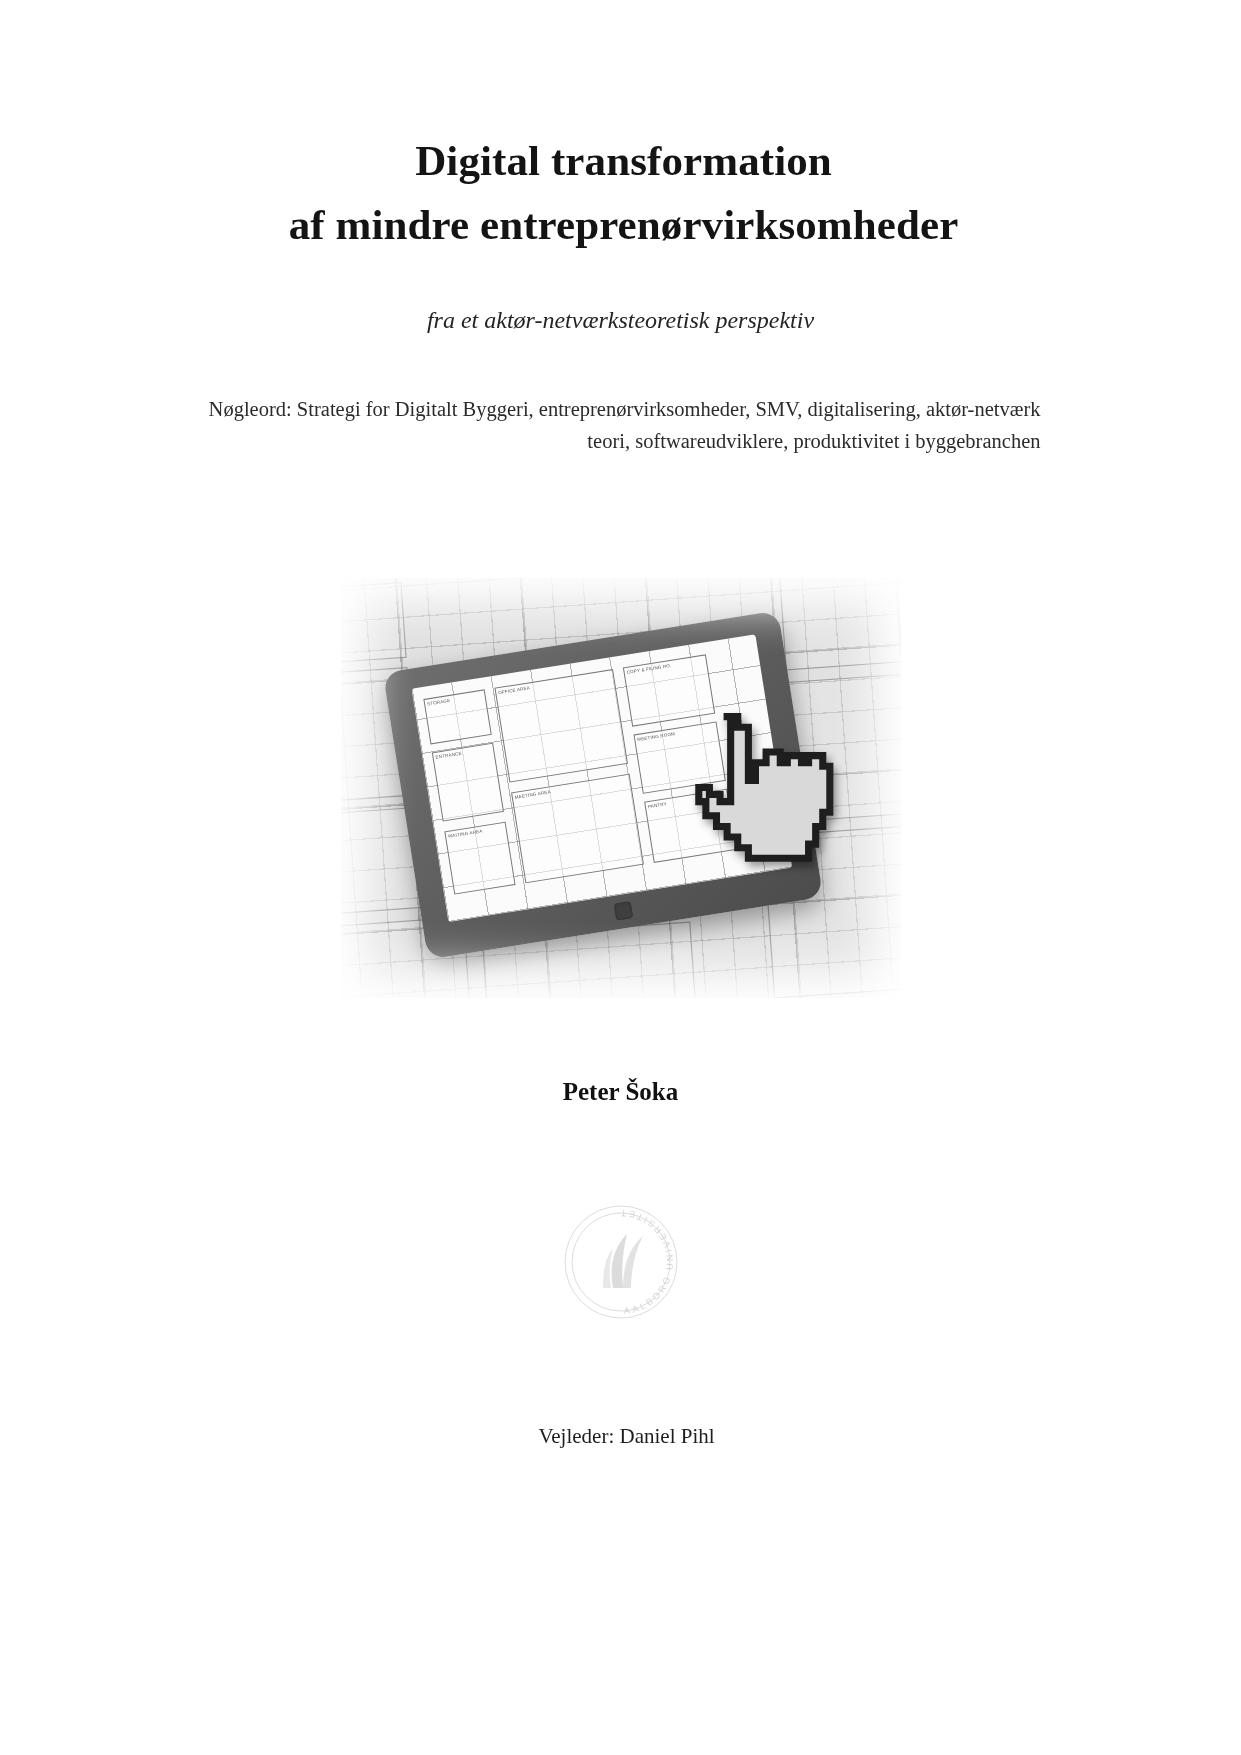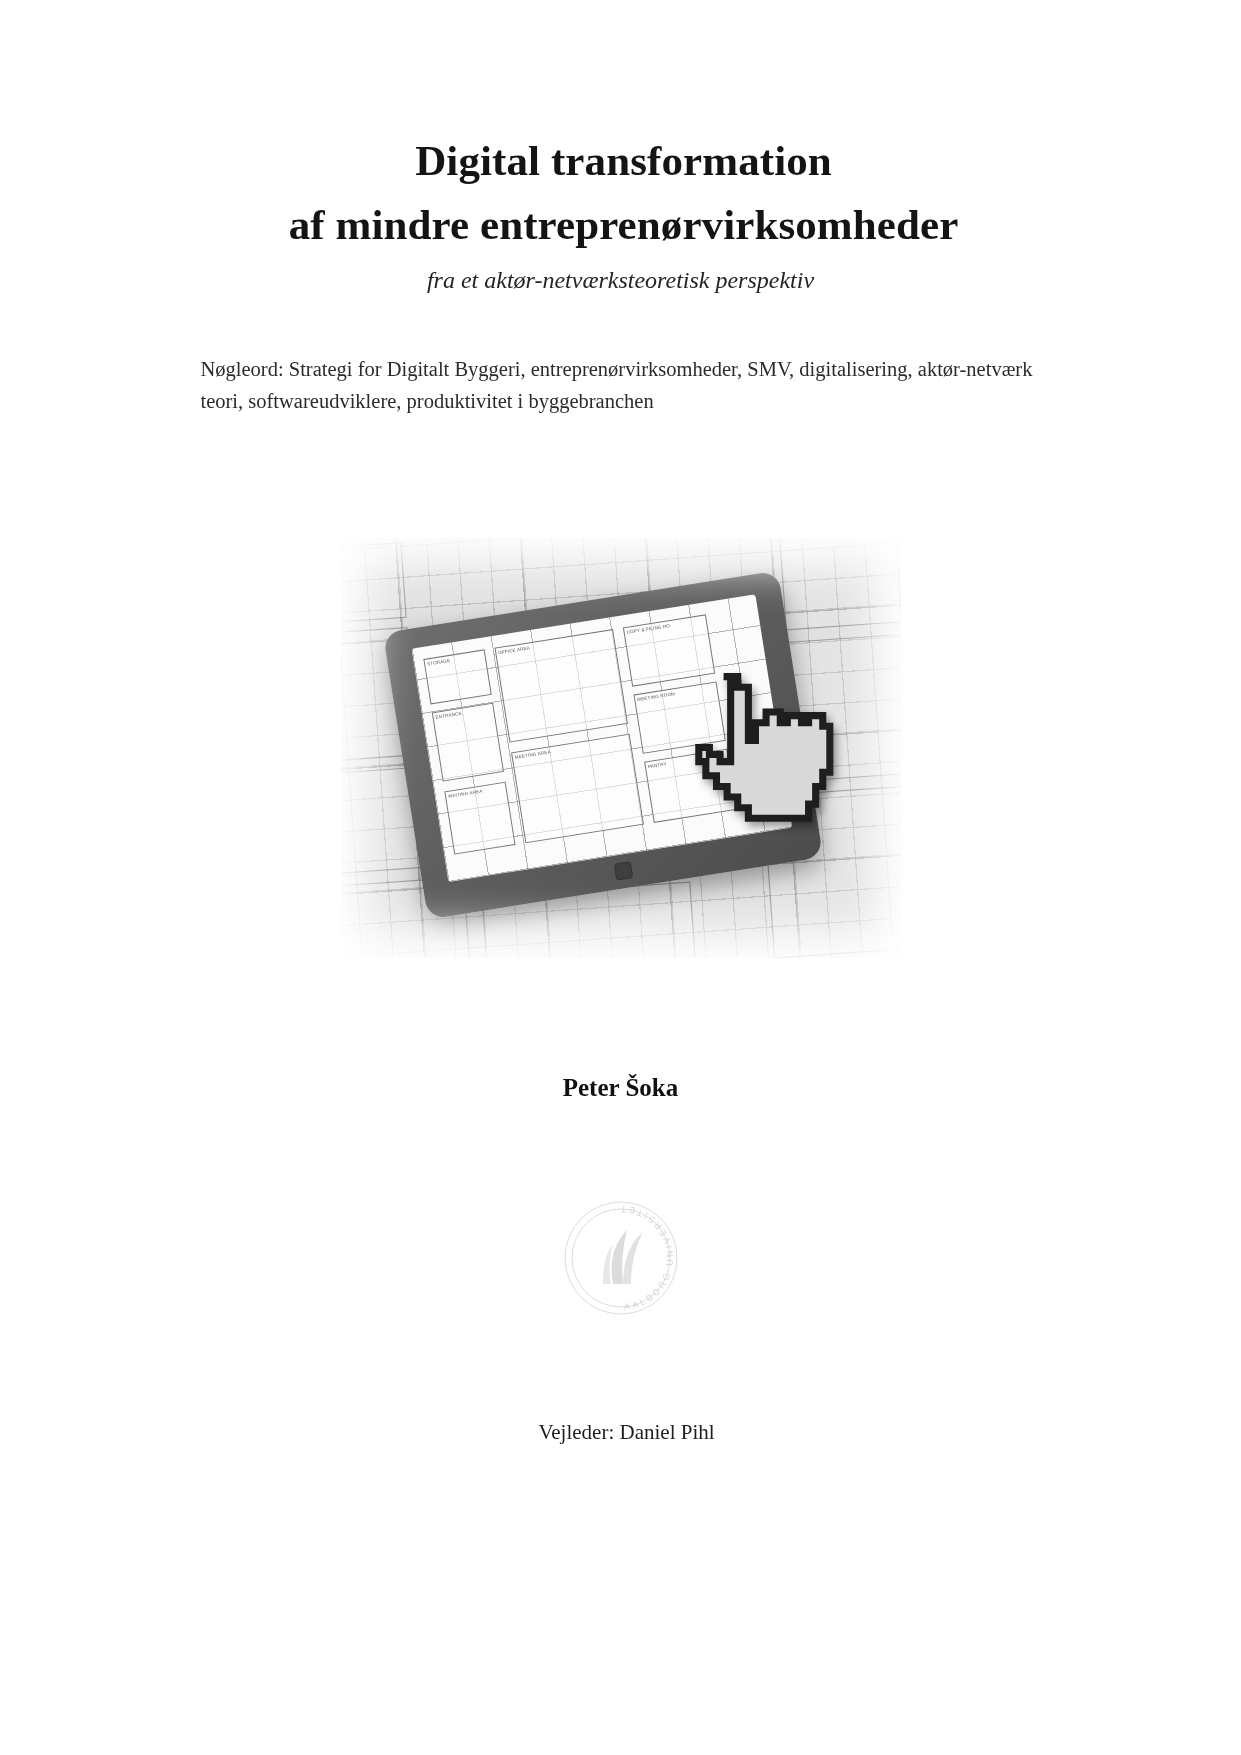--- a/index.html
+++ b/index.html
@@ -32,30 +32,30 @@
     letter-spacing: 0.1px;
     line-height: 1.05;
     color: #141414;
     padding-left: 6px;
   }
   .title-line.second {
     margin-top: 19px;
     font-size: 43px;
   }
   .subtitle {
-    margin-top: 20px;
+    margin-top: 60px;
     text-align: center;
     font-size: 24px;
     font-style: italic;
     color: #242424;
   }
   .keywords {
     margin: 60px auto 0 auto;
     width: 840px;
-    text-align: left;
+    text-align: right;
     font-size: 20.5px;
     line-height: 1.55;
     color: #2b2b2b;
   }
   .figure-wrap {
     margin-top: 120px;
     display: flex;
     justify-content: center;
   }
   .figure {
@@ -147,21 +147,21 @@
     height: 170px;
     filter: drop-shadow(3px 5px 4px rgba(0,0,0,0.4));
   }
   .fig-vignette {
     position: absolute;
     inset: 0;
     pointer-events: none;
     box-shadow: inset 0 0 46px 26px #ffffff;
   }
   .author {
-    margin-top: 116px;
+    margin-top: 80px;
     text-align: center;
     font-size: 25px;
     font-weight: bold;
     color: #111;
   }
   .logo-wrap {
     margin-top: 86px;
     display: flex;
     justify-content: center;
   }

